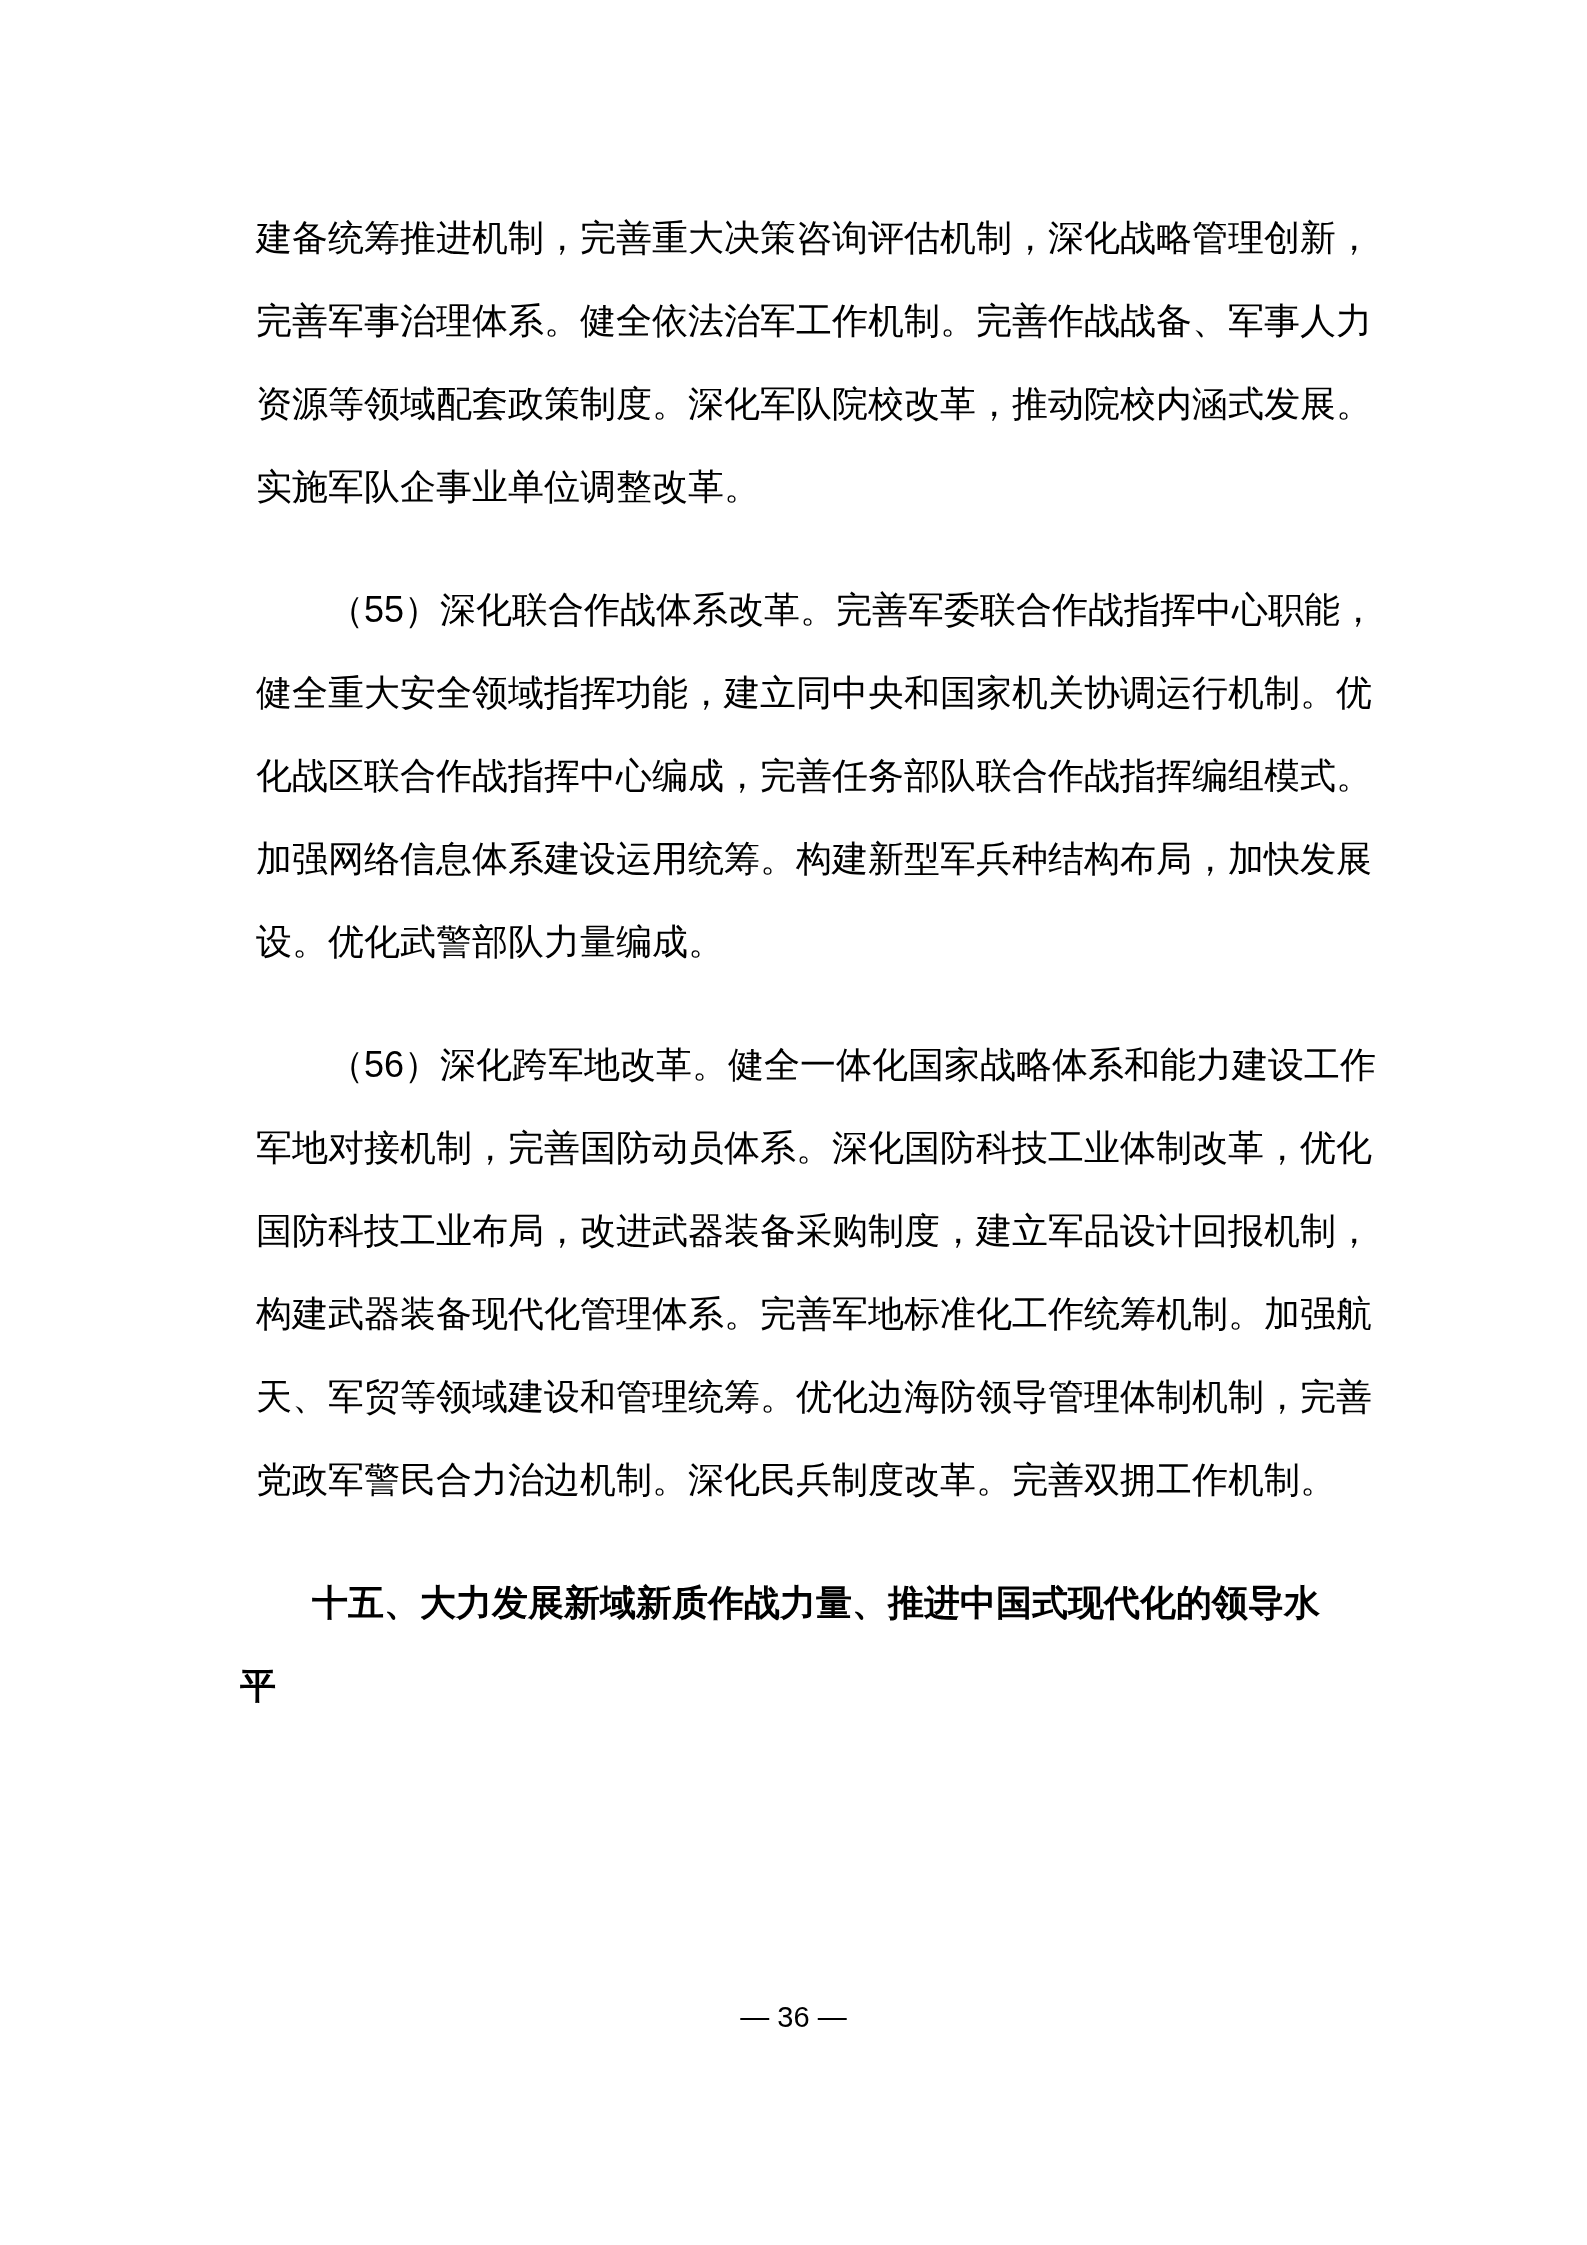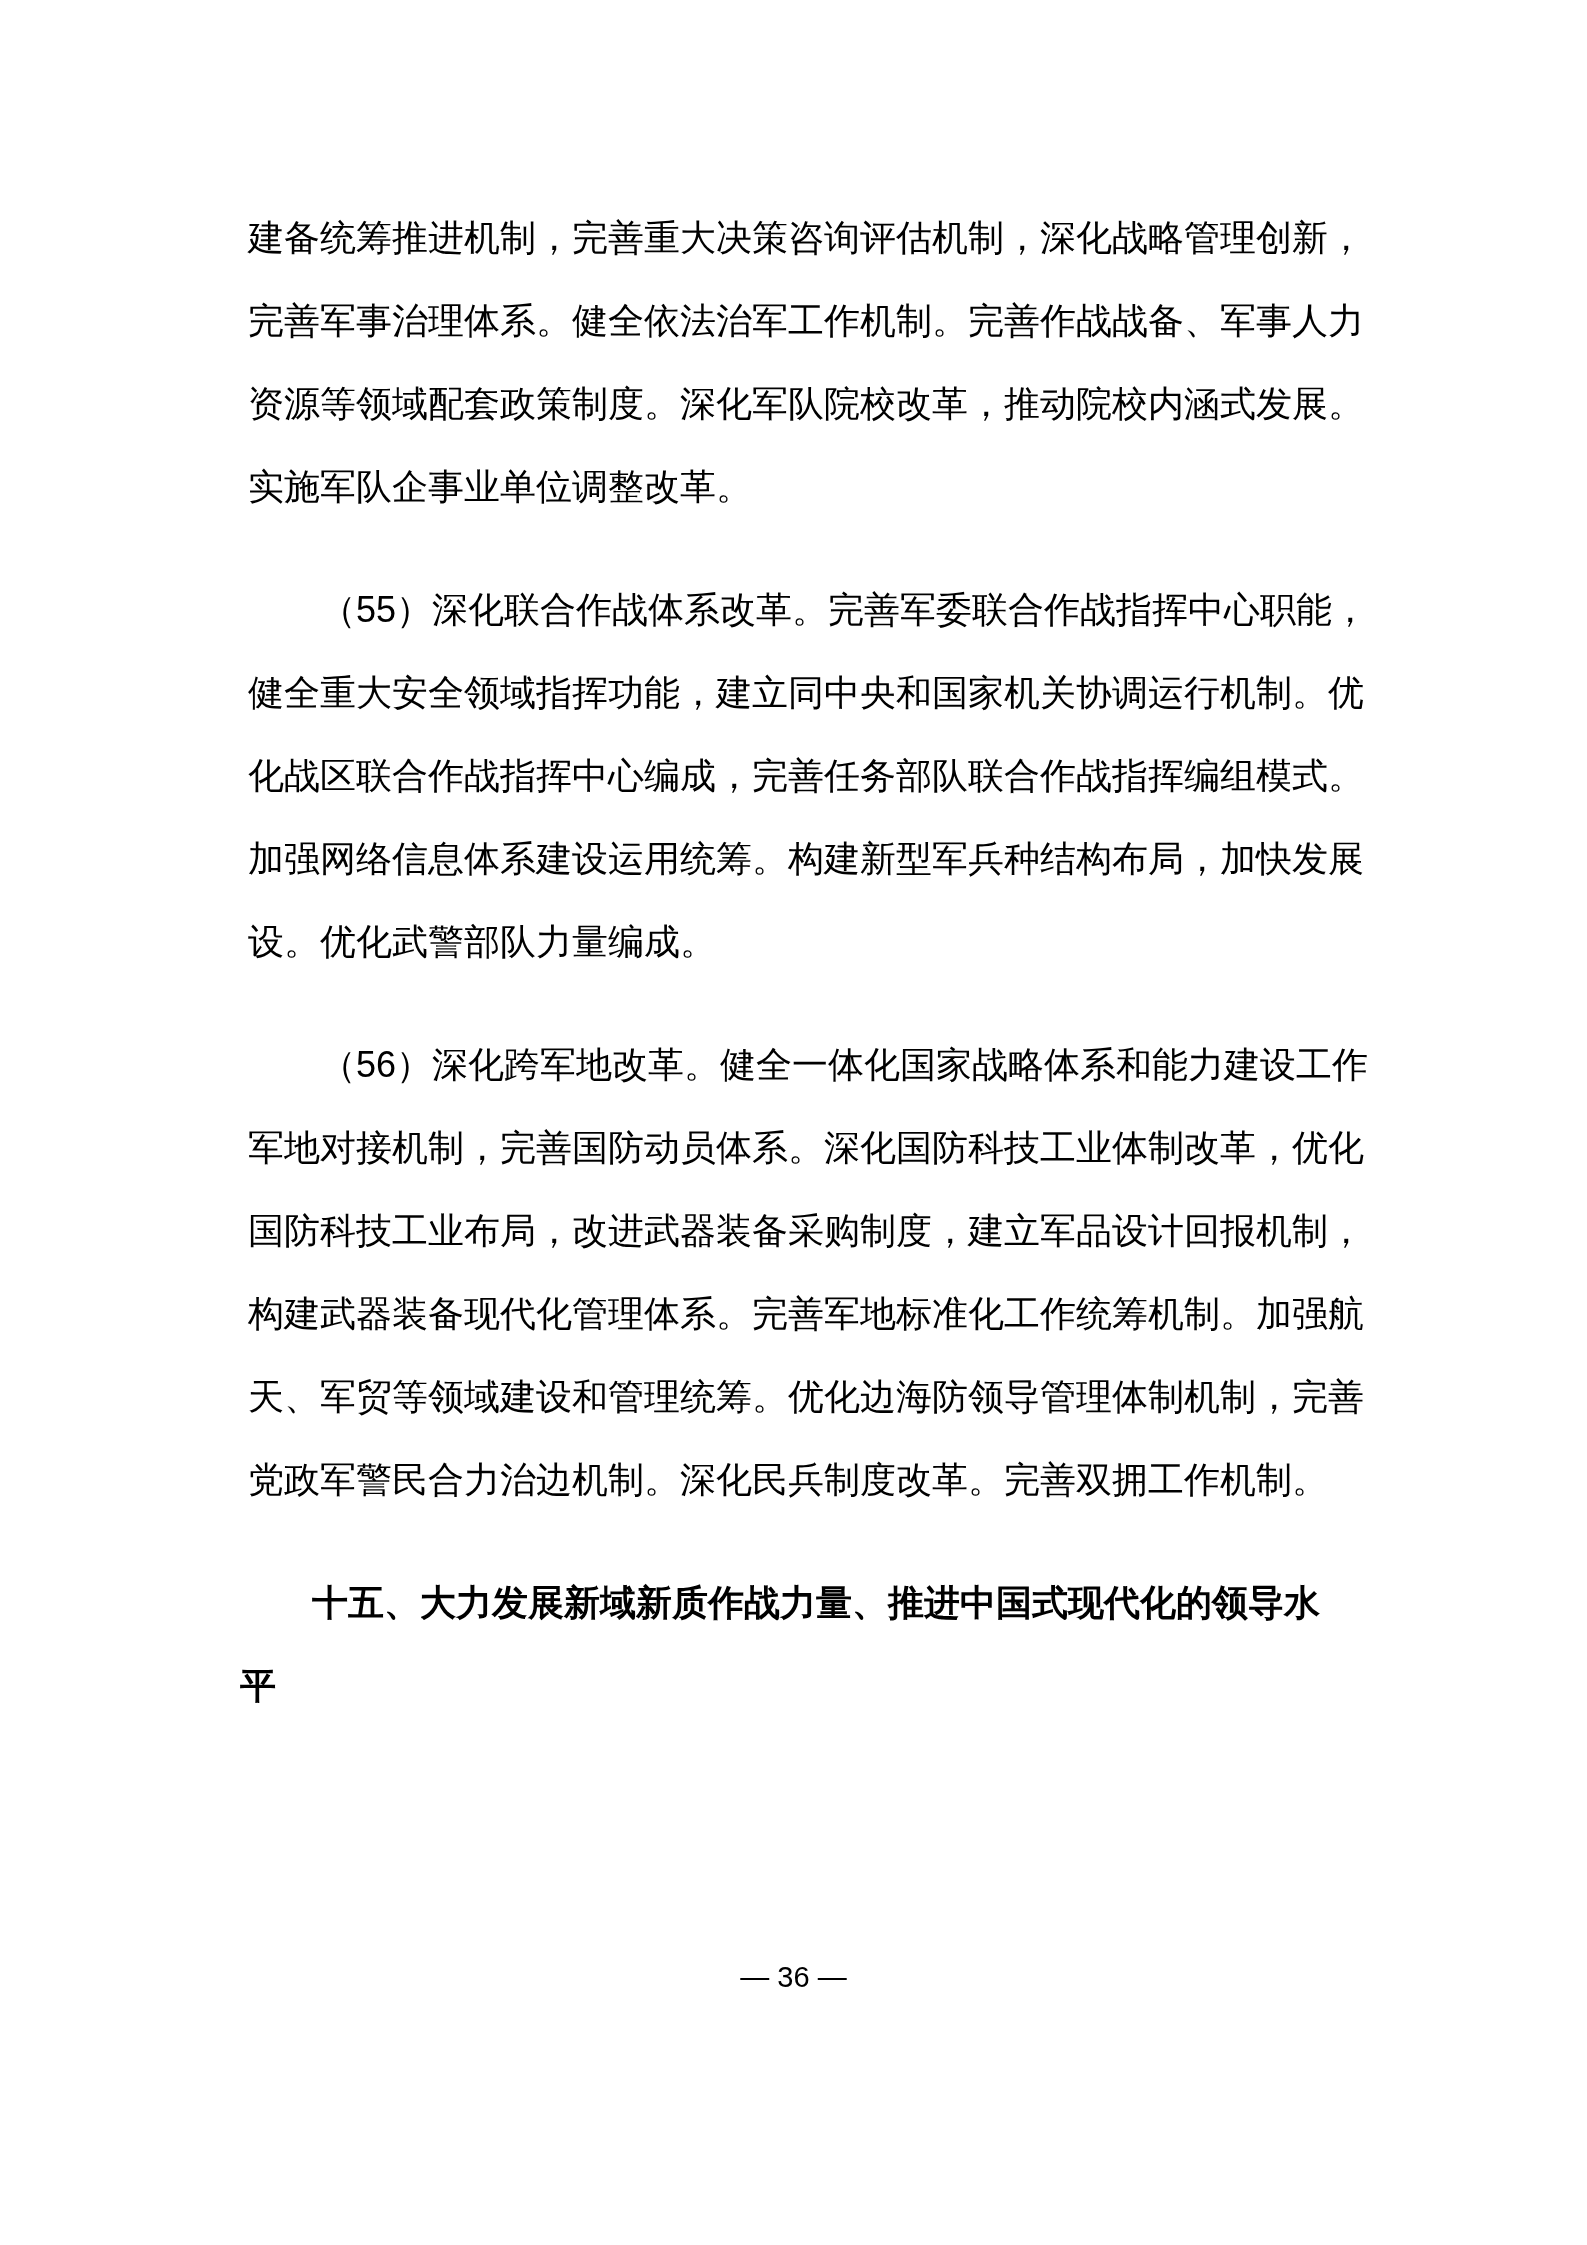--- a/index.html
+++ b/index.html
@@ -20,21 +20,21 @@
     inset: 0;
     background: #ffffff;
   }
   .content {
     position: absolute;
     top: 196px;
     left: 240px;
     width: 1118px;
   }
   .para {
-    margin: 0 0 40px 8px;
+    margin: 0 0 40px 16px;
     padding: 0;
   }
   .line {
     display: block;
     height: 83px;
     line-height: 83px;
     font-size: 36px;
     letter-spacing: 0px;
     white-space: nowrap;
     color: #000000;
@@ -44,21 +44,21 @@
   }
   .heading {
     margin: 0;
     padding: 0;
   }
   .heading .line {
     font-weight: 700;
   }
   .page-number {
     position: absolute;
-    top: 1960px;
+    top: 2000px;
     left: 0;
     width: 100%;
     text-align: center;
     font-size: 29px;
     line-height: 34px;
     color: #000000;
   }
 </style>
 </head>
 <body>

